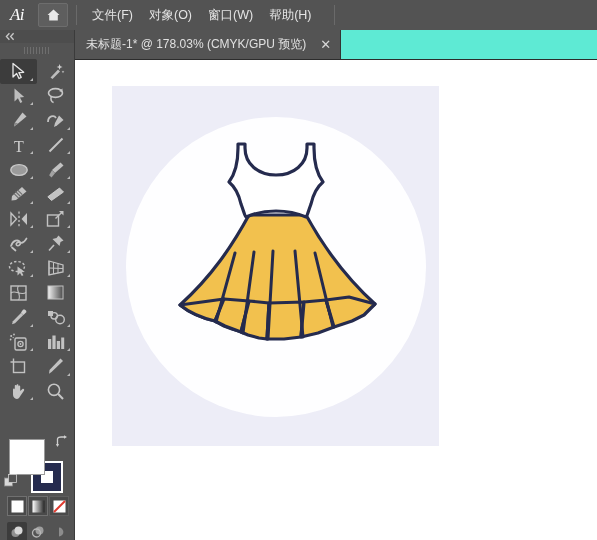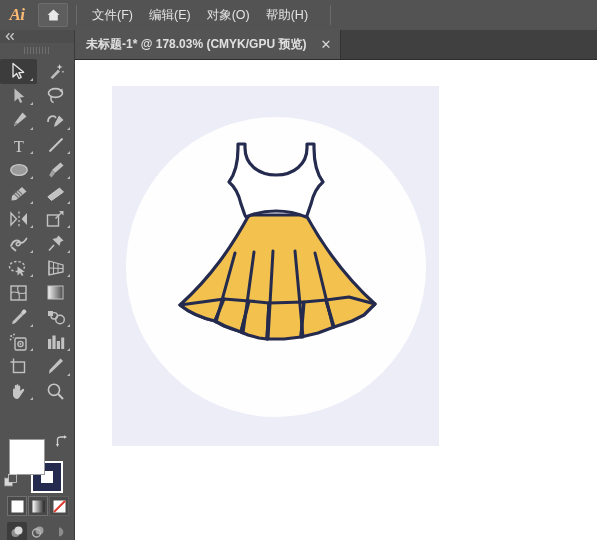--- a/index.html
+++ b/index.html
@@ -30,23 +30,23 @@
     display: flex;
     align-items: center;
     box-sizing: border-box;
   }
   .ai-logo {
     width: 34px;
     height: 30px;
     display: flex;
     align-items: center;
     justify-content: center;
-    color: #fdba74;
+    color: #ffffff;
     font-size: 17px;
-    font-weight: bold;
+    font-weight: normal;
     font-style: italic;
     letter-spacing: -0.5px;
     font-family: "Liberation Serif", "DejaVu Serif", serif;
   }
   .home-btn {
     width: 30px; height: 24px;
     margin-left: 4px;
     background: #5e5e5e;
     border: 1px solid #6d6d6d;
     border-radius: 2px;
@@ -79,24 +79,23 @@
     height: 20px;
     background: #6a6a6a;
     margin-left: 14px;
   }
 
   
   .tabbar {
     position: absolute;
     left: 75px; top: 30px;
     width: 522px; height: 30px;
-    background: #404040;
+    background: #5eead4;
     border-bottom: 1px solid #2c2c2c;
     box-sizing: border-box;
-    font-weight: bold;
   }
   .doc-tab {
     position: absolute;
     left: 0; top: 0;
     height: 29px;
     background: #545454;
     display: flex;
     align-items: center;
     padding: 0 9px 0 11px;
     box-sizing: border-box;
@@ -287,22 +286,22 @@
   <div class="menubar">
     <div class="ai-logo">Ai</div>
     <div class="home-btn">
       <svg width="15" height="14" viewBox="0 0 15 14">
         <path d="M7.5 1.5 L13.5 7 L11.8 7 L11.8 12.5 L3.2 12.5 L3.2 7 L1.5 7 Z" fill="#e8e8e8"></path>
       </svg>
     </div>
     <div class="menu-sep"></div>
     <div class="menu-items">
       <div class="menu-item">文件(F)</div>
-      <div class="menu-item">编辑(E)</div>
       <div class="menu-item">对象(O)</div>
+      <div class="menu-item">窗口(W)</div>
       <div class="menu-item">帮助(H)</div>
     </div>
     <div class="menubar-end-sep"></div>
   </div>
 
   <div class="tabbar">
     <div class="doc-tab">
       <span class="doc-tab-label">未标题-1* @ 178.03% (CMYK/GPU 预览)</span>
       <span class="doc-tab-close">✕</span>
     </div>

